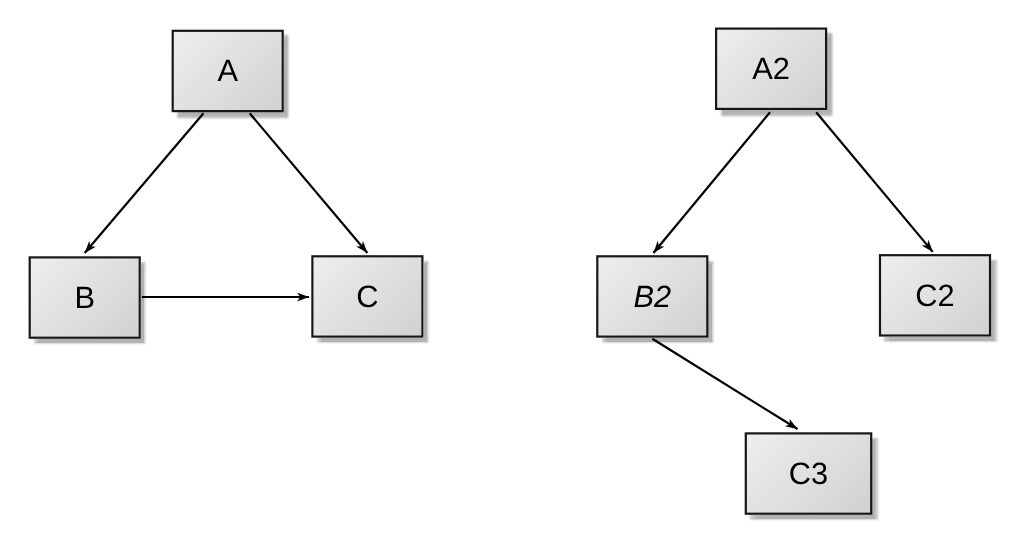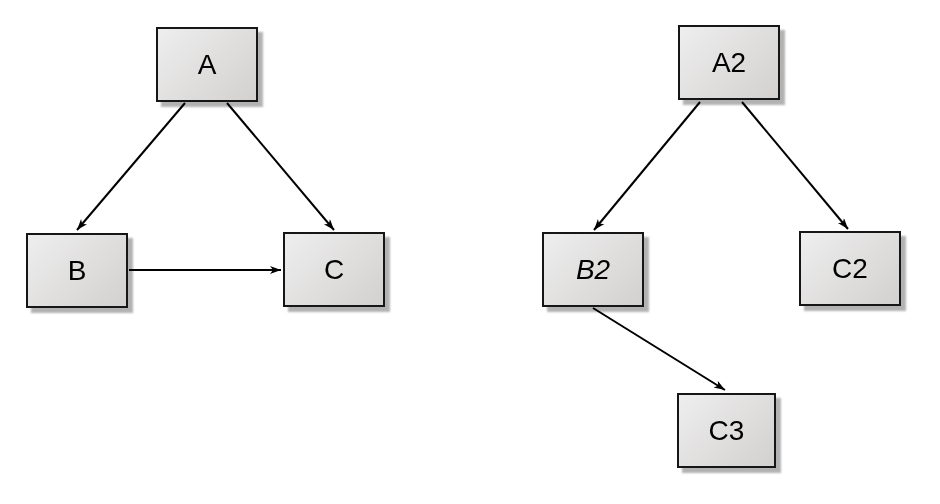--- a/index.html
+++ b/index.html
@@ -53,18 +53,18 @@
         <line x1="129" y1="270" x2="281" y2="270" stroke="#000000" stroke-width="2" marker-end="url(#arrowhead)"></line>
         <line x1="700" y1="102" x2="594" y2="230" stroke="#000000" stroke-width="2" marker-end="url(#arrowhead)"></line>
         <line x1="742" y1="102" x2="848" y2="229" stroke="#000000" stroke-width="2" marker-end="url(#arrowhead)"></line>
         <line x1="593" y1="308" x2="725" y2="390" stroke="#000000" stroke-width="2" marker-end="url(#arrowhead)"></line>
       </g>
   </svg>
   <div id="nodes">
       <div class="node" style="left: 156px; top: 27px; width: 102px; height: 75px;">A</div>
       <div class="node" style="left: 26px; top: 233px; width: 102px; height: 75px;">B</div>
       <div class="node" style="left: 283px; top: 232px; width: 102px; height: 75px;">C</div>
-      <div class="node" style="left: 678px; top: 25px; width: 102px; height: 75px;">A2</div>
+      <div class="node" style="left: 650px; top: 25px; width: 102px; height: 75px;">A2</div>
       <div class="node" style="left: 542px; top: 232px; width: 102px; height: 75px; font-style: italic;">B2</div>
       <div class="node" style="left: 799px; top: 231px; width: 102px; height: 75px;">C2</div>
-      <div class="node" style="left: 677px; top: 393px; width: 99px; height: 75px;">C3</div>
+      <div class="node" style="left: 677px; top: 393px; width: 116px; height: 75px;">C3</div>
     </div>
 </div>
 
 </body></html>

